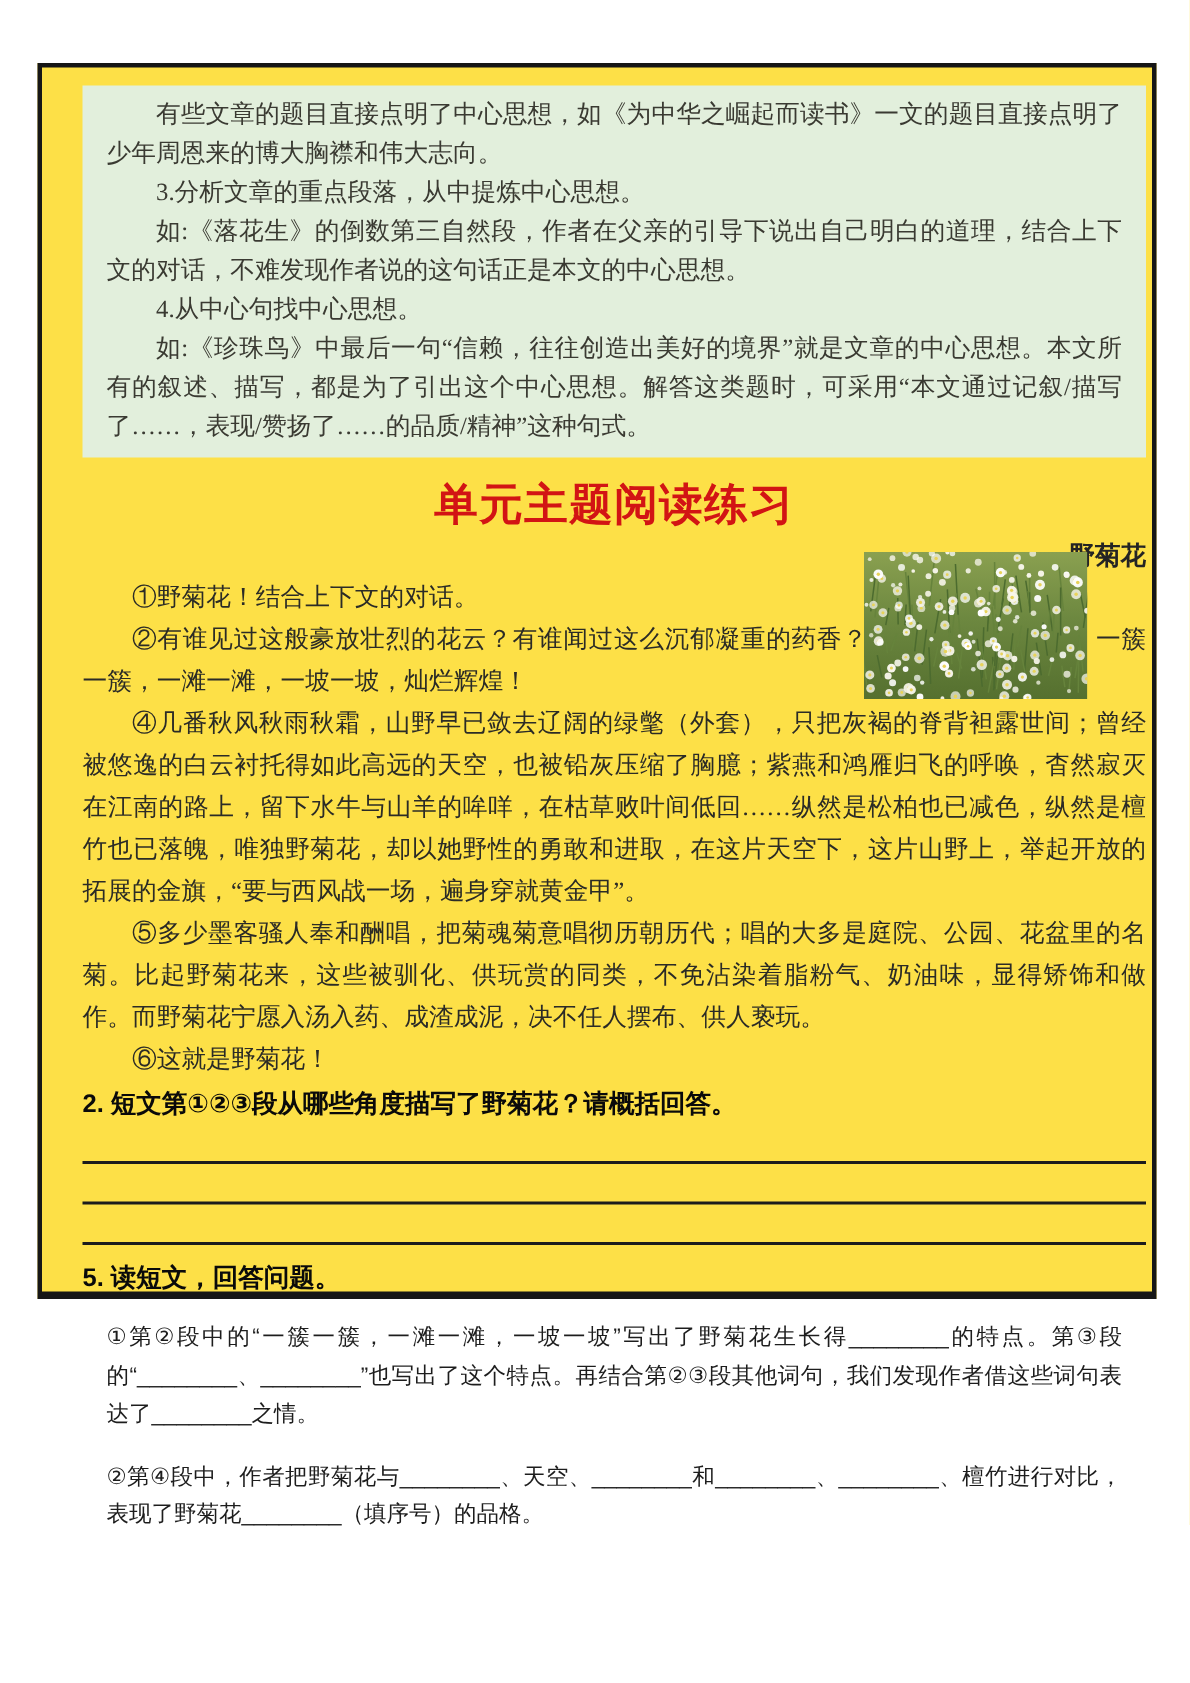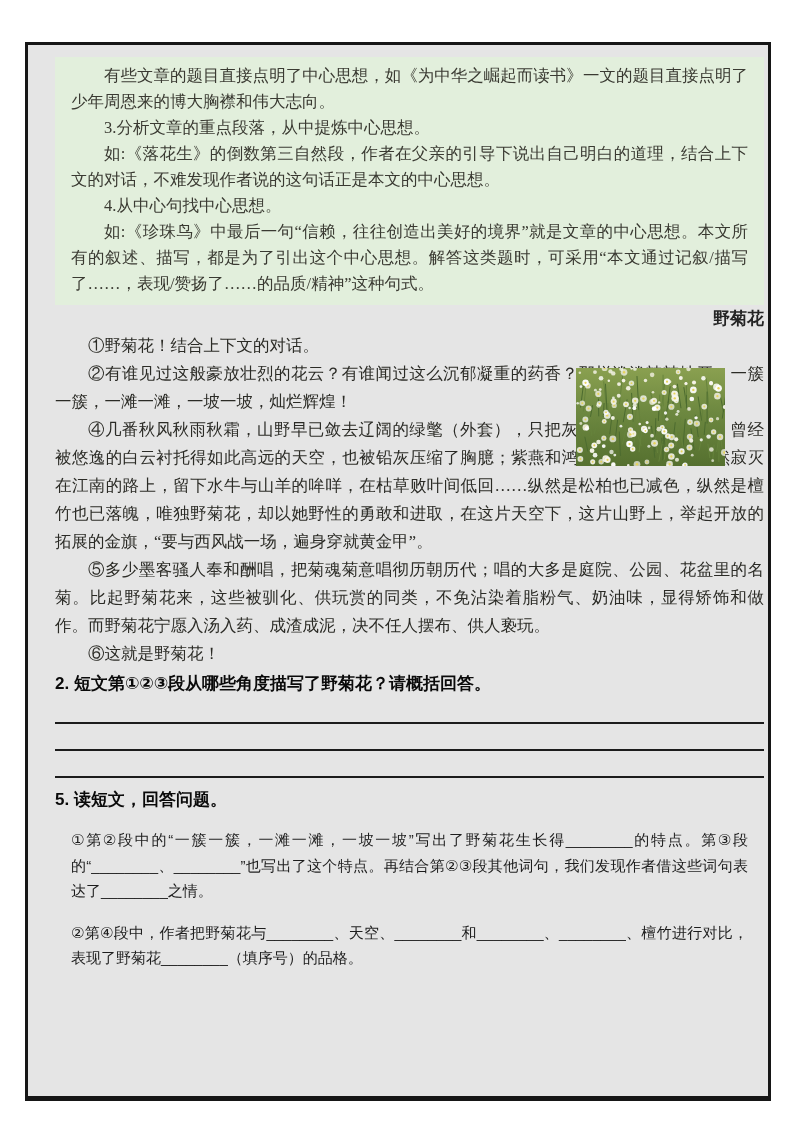--- a/index.html
+++ b/index.html
@@ -1,19 +1,19 @@
 <!DOCTYPE html>
 <html><head>
 <meta charset="utf-8">
 <style>
   html,body{margin:0;padding:0;background:#fff;}
   #canvas{position:relative;width:793px;height:1122px;background:#ffffff;overflow:hidden;
           font-family:"Liberation Serif","DejaVu Serif",serif;color:#2f2f2a;}
-  .frame{position:absolute;left:25px;top:42px;width:746px;height:1059px;box-sizing:border-box;
-         border:3px solid #161616;border-bottom-width:5px;background:#e5e5e5;}
+  .frame{position:absolute;left:25px;top:42px;width:746px;height:824px;box-sizing:border-box;
+         border:3px solid #161616;border-bottom-width:5px;background:#fde047;}
   .content{padding:12px 4px 0 27px;}
 
   .tips-box{background:#e2efdc;padding:6px 16px 8px 16px;text-align:justify;}
   .tips-box p{margin:0;font-size:16.5px;line-height:26px;text-indent:2em;color:#3a3a32;}
 
   .main-title{margin:12px 0 2px 0;text-align:center;font-family:"Liberation Sans","DejaVu Sans",sans-serif;
               font-weight:bold;font-size:29px;color:#d21414;letter-spacing:1px;}
 
   .photo{position:absolute;left:576px;top:368px;width:149px;height:98px;overflow:hidden;}
 
@@ -38,20 +38,21 @@
     <div class="content">
 
       <div class="tips-box">
         <p>有些文章的题目直接点明了中心思想，如《为中华之崛起而读书》一文的题目直接点明了少年周恩来的博大胸襟和伟大志向。</p>
         <p>3.分析文章的重点段落，从中提炼中心思想。</p>
         <p>如:《落花生》的倒数第三自然段，作者在父亲的引导下说出自己明白的道理，结合上下文的对话，不难发现作者说的这句话正是本文的中心思想。</p>
         <p>4.从中心句找中心思想。</p>
         <p>如:《珍珠鸟》中最后一句“信赖，往往创造出美好的境界”就是文章的中心思想。本文所有的叙述、描写，都是为了引出这个中心思想。解答这类题时，可采用“本文通过记叙/描写了……，表现/赞扬了……的品质/精神”这种句式。</p>
       </div>
 
+      <div class="main-title">单元主题阅读练习</div>
 
 
       <div class="passage">
         <div class="passage-title">野菊花</div>
         <p>①野菊花！结合上下文的对话。</p>
         <p>②有谁见过这般豪放壮烈的花云？有谁闻过这么沉郁凝重的药香？那样泼泼辣辣地开。一簇一簇，一滩一滩，一坡一坡，灿烂辉煌！</p>
         <p>④几番秋风秋雨秋霜，山野早已敛去辽阔的绿氅（外套），只把灰褐的脊背袒露世间；曾经被悠逸的白云衬托得如此高远的天空，也被铅灰压缩了胸臆；紫燕和鸿雁归飞的呼唤，杳然寂灭在江南的路上，留下水牛与山羊的哞咩，在枯草败叶间低回……纵然是松柏也已减色，纵然是檀竹也已落魄，唯独野菊花，却以她野性的勇敢和进取，在这片天空下，这片山野上，举起开放的拓展的金旗，“要与西风战一场，遍身穿就黄金甲”。</p>
         <p>⑤多少墨客骚人奉和酬唱，把菊魂菊意唱彻历朝历代；唱的大多是庭院、公园、花盆里的名菊。比起野菊花来，这些被驯化、供玩赏的同类，不免沾染着脂粉气、奶油味，显得矫饰和做作。而野菊花宁愿入汤入药、成渣成泥，决不任人摆布、供人亵玩。</p>
         <p>⑥这就是野菊花！</p>
       </div>

